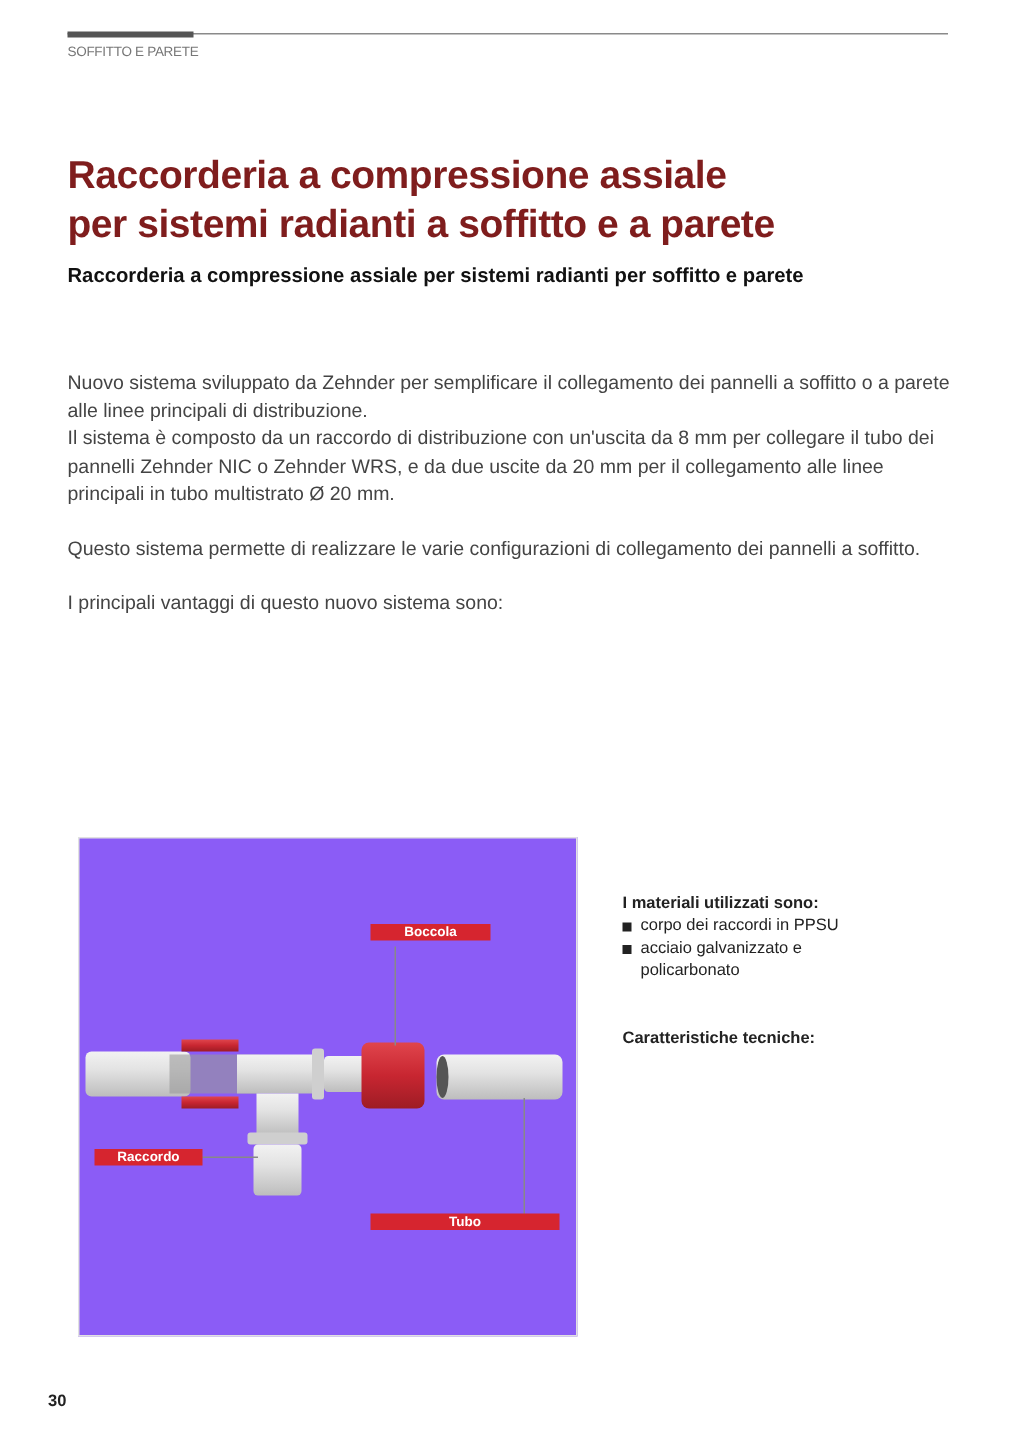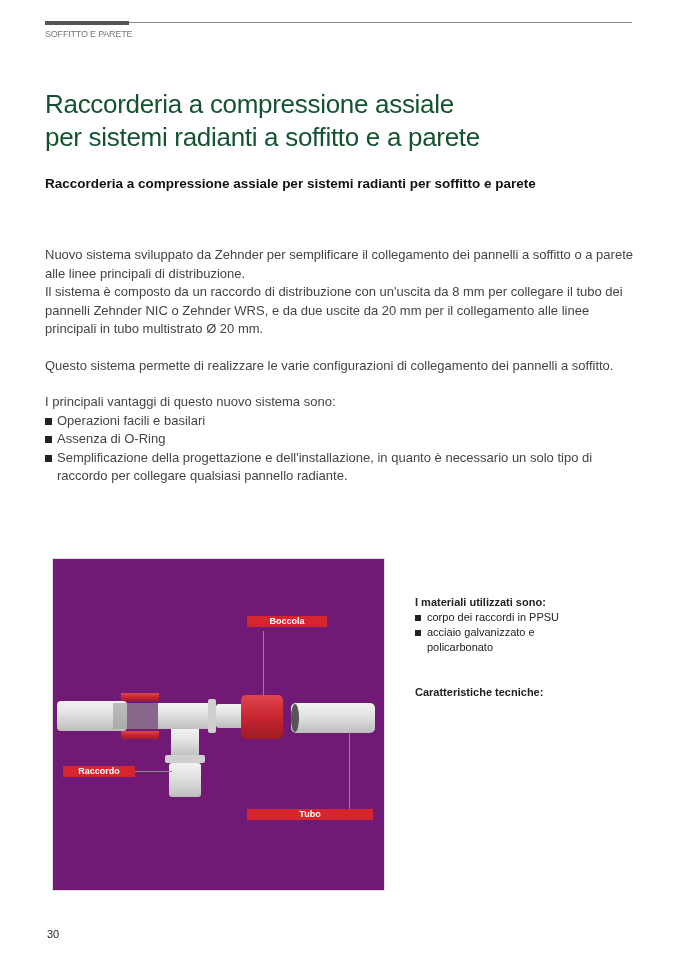--- a/index.html
+++ b/index.html
@@ -1,36 +1,36 @@
 <!DOCTYPE html>
 <html><head>
 <meta charset="utf-8">
 <style>
   html, body { margin: 0; padding: 0; background: #ffffff; }
   body { width: 678px; height: 959px; position: relative; overflow: hidden;
          font-family: "Liberation Sans", sans-serif; color: #333; }
   .top-rule { position: absolute; left: 45px; top: 22px; width: 587px; height: 1px; background: #8a8a8a; }
   .top-rule-thick { position: absolute; left: 45px; top: 21px; width: 84px; height: 4px; background: #555; }
   .section-label { position: absolute; left: 45px; top: 29px; font-size: 9px; color: #777; letter-spacing: -0.2px; }
-  .title { position: absolute; left: 45px; top: 88px; font-size: 26px; line-height: 33px; color: #14532d; font-weight: normal; margin: 0; letter-spacing: -0.3px; }
+  .title { position: absolute; left: 45px; top: 100px; font-size: 26px; line-height: 33px; color: #7f1d1d; font-weight: bold; margin: 0; letter-spacing: -0.3px; }
   .subtitle { position: absolute; left: 45px; top: 176px; font-size: 13.5px; font-weight: bold; color: #111; margin: 0; }
   .body { position: absolute; left: 45px; top: 210px; width: 590px; font-size: 13px; line-height: 18.5px; color: #444; margin-top: 36px; }
   .body p { margin: 0; }
   .body .gap { height: 18px; }
   ul.sq { list-style: none; margin: 0; padding: 0; }
   ul.sq li { position: relative; padding-left: 12px; }
   ul.sq li::before { content: ""; position: absolute; left: 0; top: 6px; width: 7px; height: 7px; background: #222; }
-  .figure { position: absolute; left: 52px; top: 558px; width: 331px; height: 331px; border: 1px solid #e1e1e1; background: #701a75; }
+  .figure { position: absolute; left: 52px; top: 558px; width: 331px; height: 331px; border: 1px solid #e1e1e1; background: #8b5cf6; }
   .tag { position: absolute; height: 11px; background: #d6252f; color: #fff; font-size: 9px; font-weight: bold; text-align: center; line-height: 11px; }
   .leader { position: absolute; background: #888; }
   .side { position: absolute; left: 415px; top: 562px; width: 190px; font-size: 11px; line-height: 15px; color: #222; margin-top: 33px; }
   .side h4 { margin: 0; font-size: 11px; font-weight: bold; }
   .side ul.sq li::before { top: 5px; width: 6px; height: 6px; }
   .side .gap { height: 30px; }
-  .page-num { position: absolute; left: 47px; top: 928px; font-size: 11px; font-weight: normal; color: #222; }
+  .page-num { position: absolute; left: 32px; top: 928px; font-size: 11px; font-weight: bold; color: #222; }
 </style>
 </head>
 <body>
 
 <div class="top-rule"></div>
 <div class="top-rule-thick"></div>
 <div class="section-label">SOFFITTO E PARETE</div>
 
 <h1 class="title">
   <span>Raccorderia a compressione assiale</span><br>
@@ -39,25 +39,20 @@
 
 <h2 class="subtitle">Raccorderia a compressione assiale per sistemi radianti per soffitto e parete</h2>
 
 <div class="body">
   <p>Nuovo sistema sviluppato da Zehnder per semplificare il collegamento dei pannelli a soffitto o a parete alle linee principali di distribuzione.</p>
   <p>Il sistema è composto da un raccordo di distribuzione con un'uscita da 8 mm per collegare il tubo dei pannelli Zehnder NIC o Zehnder WRS, e da due uscite da 20 mm per il collegamento alle linee principali in tubo multistrato Ø 20 mm.</p>
   <div class="gap"></div>
   <p>Questo sistema permette di realizzare le varie configurazioni di collegamento dei pannelli a soffitto.</p>
   <div class="gap"></div>
   <p>I principali vantaggi di questo nuovo sistema sono:</p>
-  <ul class="sq">
-    <li>Operazioni facili e basilari</li>
-    <li>Assenza di O-Ring</li>
-    <li>Semplificazione della progettazione e dell'installazione, in quanto è necessario un solo tipo di raccordo per collegare qualsiasi pannello radiante.</li>
-  </ul>
 </div>
 
 <div class="figure">
   <svg width="331" height="331" viewBox="0 0 331 331">
     <defs>
       <linearGradient id="pipeG" x1="0" y1="0" x2="0" y2="1">
         <stop offset="0" stop-color="#f2f2f2"></stop>
         <stop offset="0.4" stop-color="#e3e3e3"></stop>
         <stop offset="1" stop-color="#bdbdbd"></stop>
       </linearGradient>

